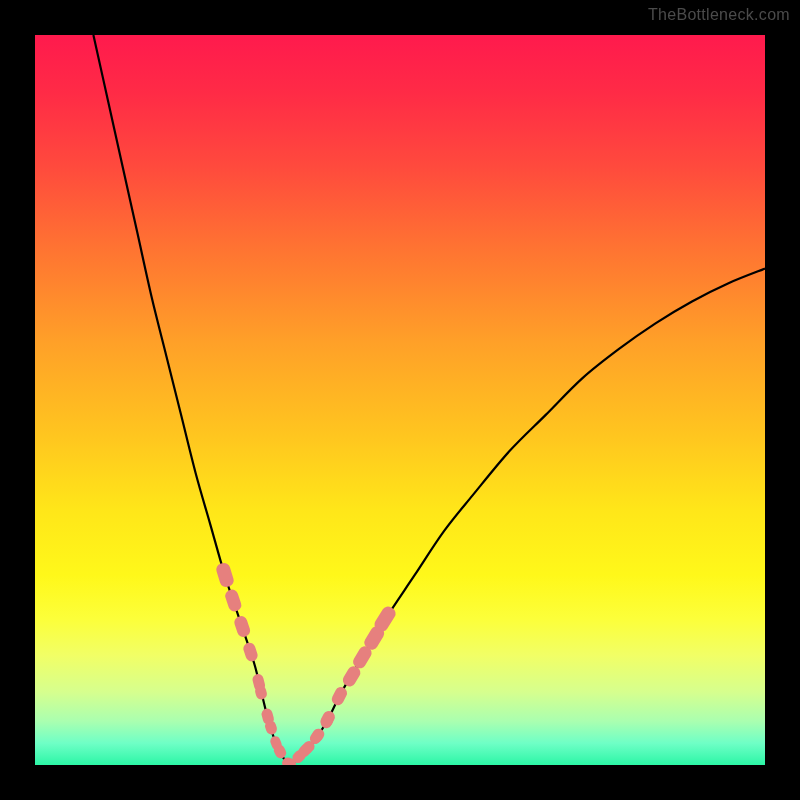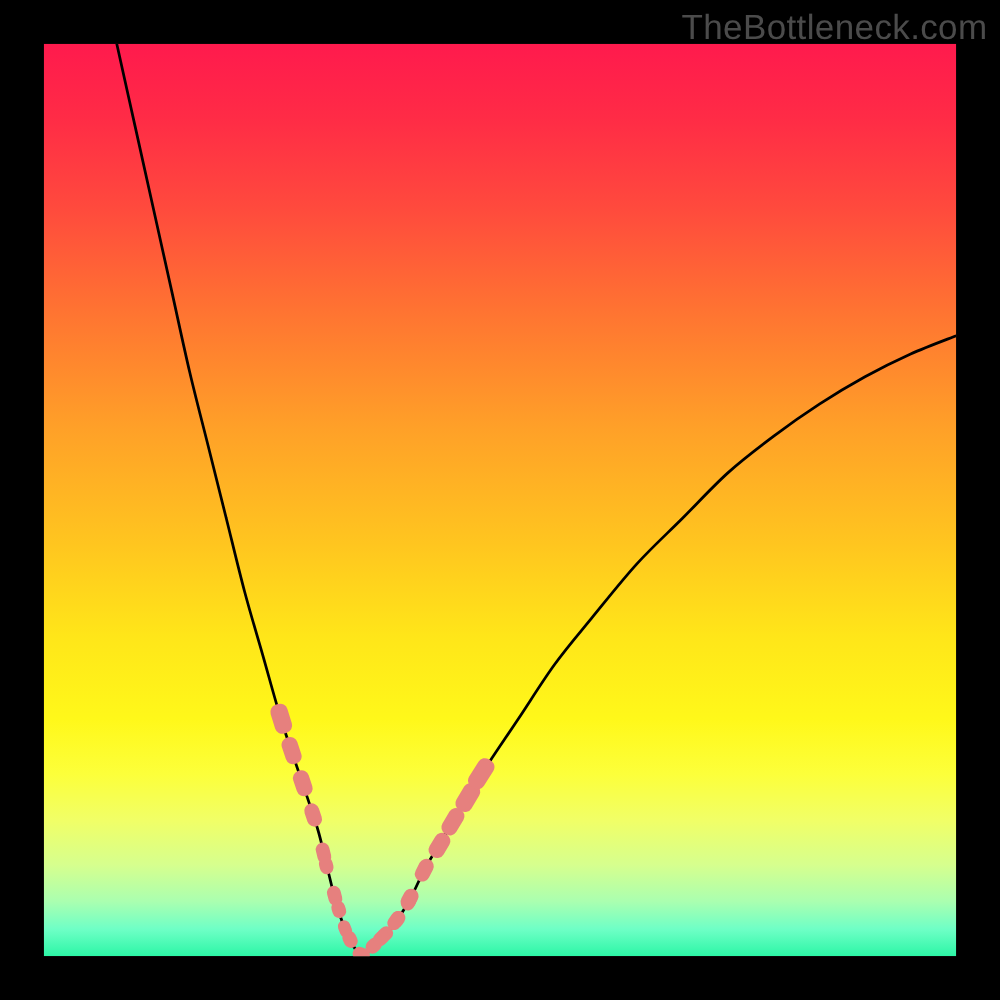--- a/index.html
+++ b/index.html
@@ -43,21 +43,21 @@
       #aaffb0 94%,
       #6fffc6 97%,
       #2cf6a6 100%
     );
   }
   .watermark {
     position: absolute;
     top: 6px;
     right: 10px;
     color: #4b4b4b;
-    font-size: 28px;
+    font-size: 16px;
     font-weight: 500;
     letter-spacing: 0.3px;
     user-select: none;
   }
   svg.curve {
     position: absolute;
     left: 0; top: 0;
     width: 730px;
     height: 730px;
   }

